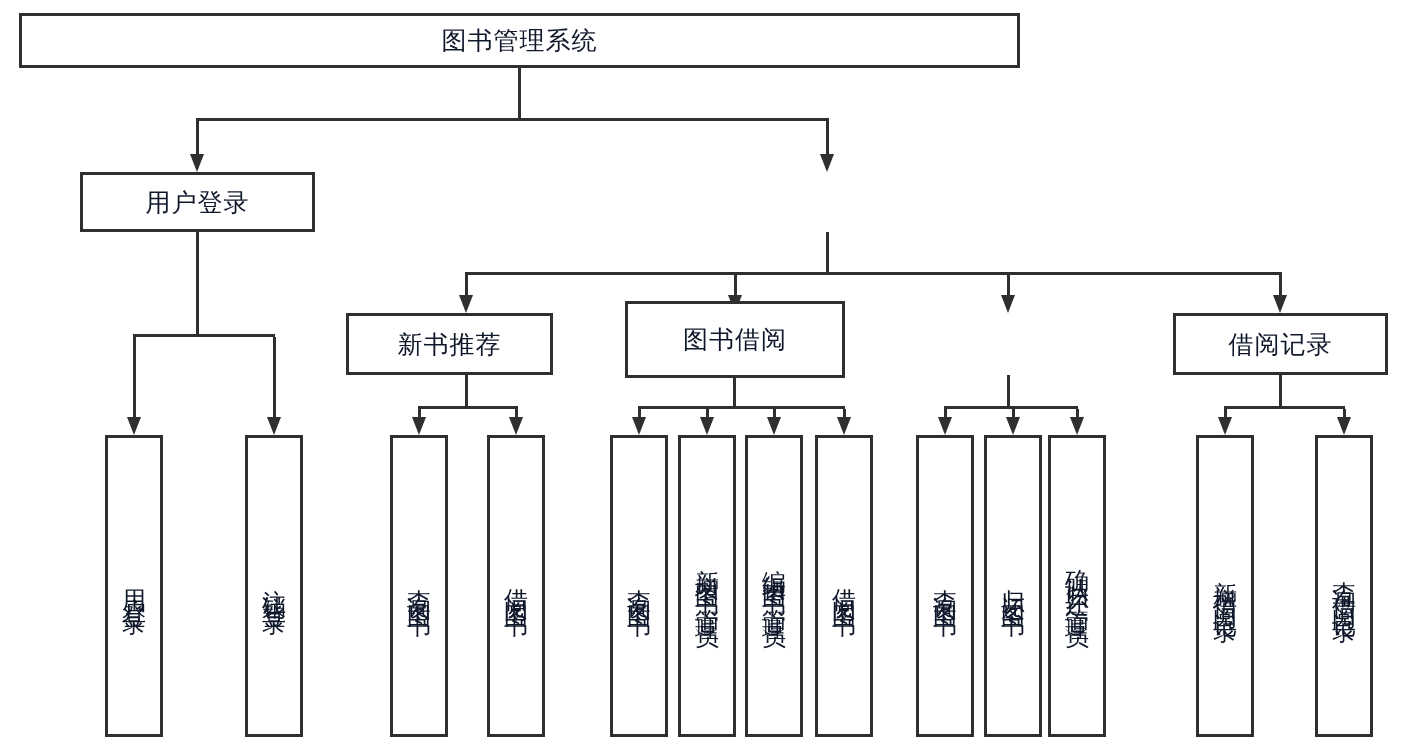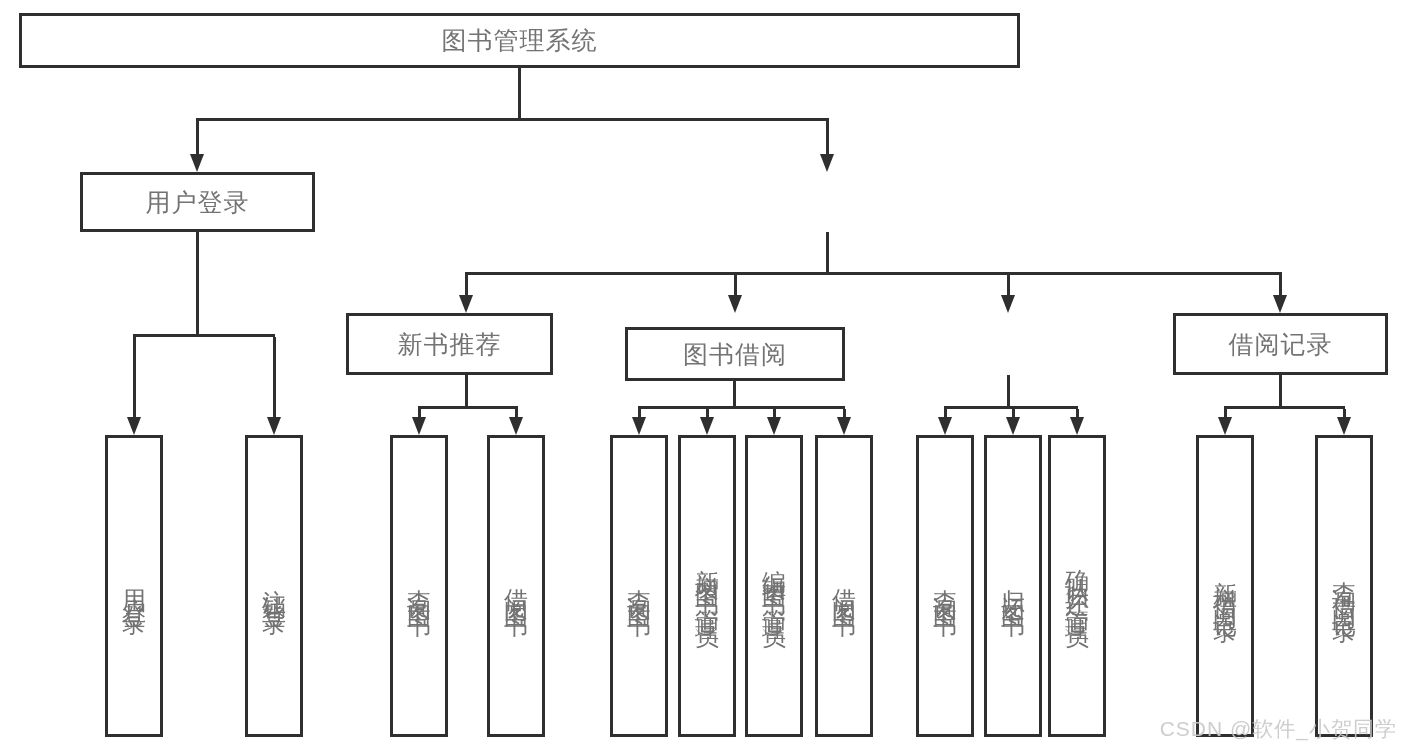--- a/index.html
+++ b/index.html
@@ -3,21 +3,21 @@
 <meta charset="utf-8">
 <style>
   html,body{margin:0;padding:0;background:#ffffff;}
   .canvas{
     position:relative;width:1405px;height:747px;background:#ffffff;
     font-family:"Liberation Sans","DejaVu Sans",sans-serif;color:#333333;overflow:hidden;
   }
   .box{
     position:absolute;box-sizing:border-box;background:#ffffff;
     border:3px solid #2f2f2f;display:flex;align-items:center;justify-content:center;
-    font-size:25px;letter-spacing:1px;color:#737373;z-index:2;
+    font-size:25px;letter-spacing:1px;color:#0f172a;z-index:2;
   }
   .leaf{font-size:24px;}
   .leaf span{
     writing-mode:vertical-rl;text-orientation:mixed;letter-spacing:8px;
     display:block;max-height:292px;line-height:1;
   }
   .cl{position:absolute;background:#2f2f2f;z-index:1;}
   .ah{
     position:absolute;width:0;height:0;z-index:1;
     border-left:7px solid transparent;border-right:7px solid transparent;
@@ -31,21 +31,21 @@
 </head>
 <body>
 
 <div class="canvas">
 
   <div class="box" style="left:19px;top:13px;width:1001px;height:55px">图书管理系统</div>
 
   <div class="box" style="left:80px;top:172px;width:235px;height:60px">用户登录</div>
 
   <div class="box" style="left:346px;top:313px;width:207px;height:62px">新书推荐</div>
-  <div class="box" style="left:625px;top:327px;width:220px;height:54px">图书借阅</div>
+  <div class="box" style="left:625px;top:301px;width:220px;height:77px">图书借阅</div>
   <div class="box" style="left:1173px;top:313px;width:215px;height:62px">借阅记录</div>
 
   <div class="box leaf" style="left:105px;top:435px;width:58px;height:302px">
     <span>用户登录</span>
     </div>
   <div class="box leaf" style="left:245px;top:435px;width:58px;height:302px">
     <span>注销登录</span>
     </div>
 
   <div class="box leaf" style="left:390px;top:435px;width:58px;height:302px">
@@ -78,21 +78,20 @@
     <span>确认归还（管理员）</span>
     </div>
 
   <div class="box leaf" style="left:1196px;top:435px;width:58px;height:302px">
     <span>新增借阅记录</span>
     </div>
   <div class="box leaf" style="left:1315px;top:435px;width:58px;height:302px">
     <span>查询借阅记录</span>
     </div>
 
-  <div class="watermark">CSDN @软件_小贺同学</div>
 <div class="cl" style="left: 518px; top: 68px; width: 3px; height: 53px;"></div>
     <div class="cl" style="left: 196px; top: 232px; width: 3px; height: 105px;"></div>
     <div class="cl" style="left: 826px; top: 232px; width: 3px; height: 43px;"></div>
     <div class="cl" style="left: 465px; top: 375px; width: 3px; height: 34px;"></div>
     <div class="cl" style="left: 733px; top: 375px; width: 3px; height: 34px;"></div>
     <div class="cl" style="left: 1007px; top: 375px; width: 3px; height: 34px;"></div>
     <div class="cl" style="left: 1279px; top: 375px; width: 3px; height: 34px;"></div>
     <div class="cl" style="left: 196px; top: 118px; width: 633px; height: 3px;"></div>
     <div class="cl" style="left: 133px; top: 334px; width: 142px; height: 3px;"></div>
     <div class="cl" style="left: 465px; top: 272px; width: 817px; height: 3px;"></div>

